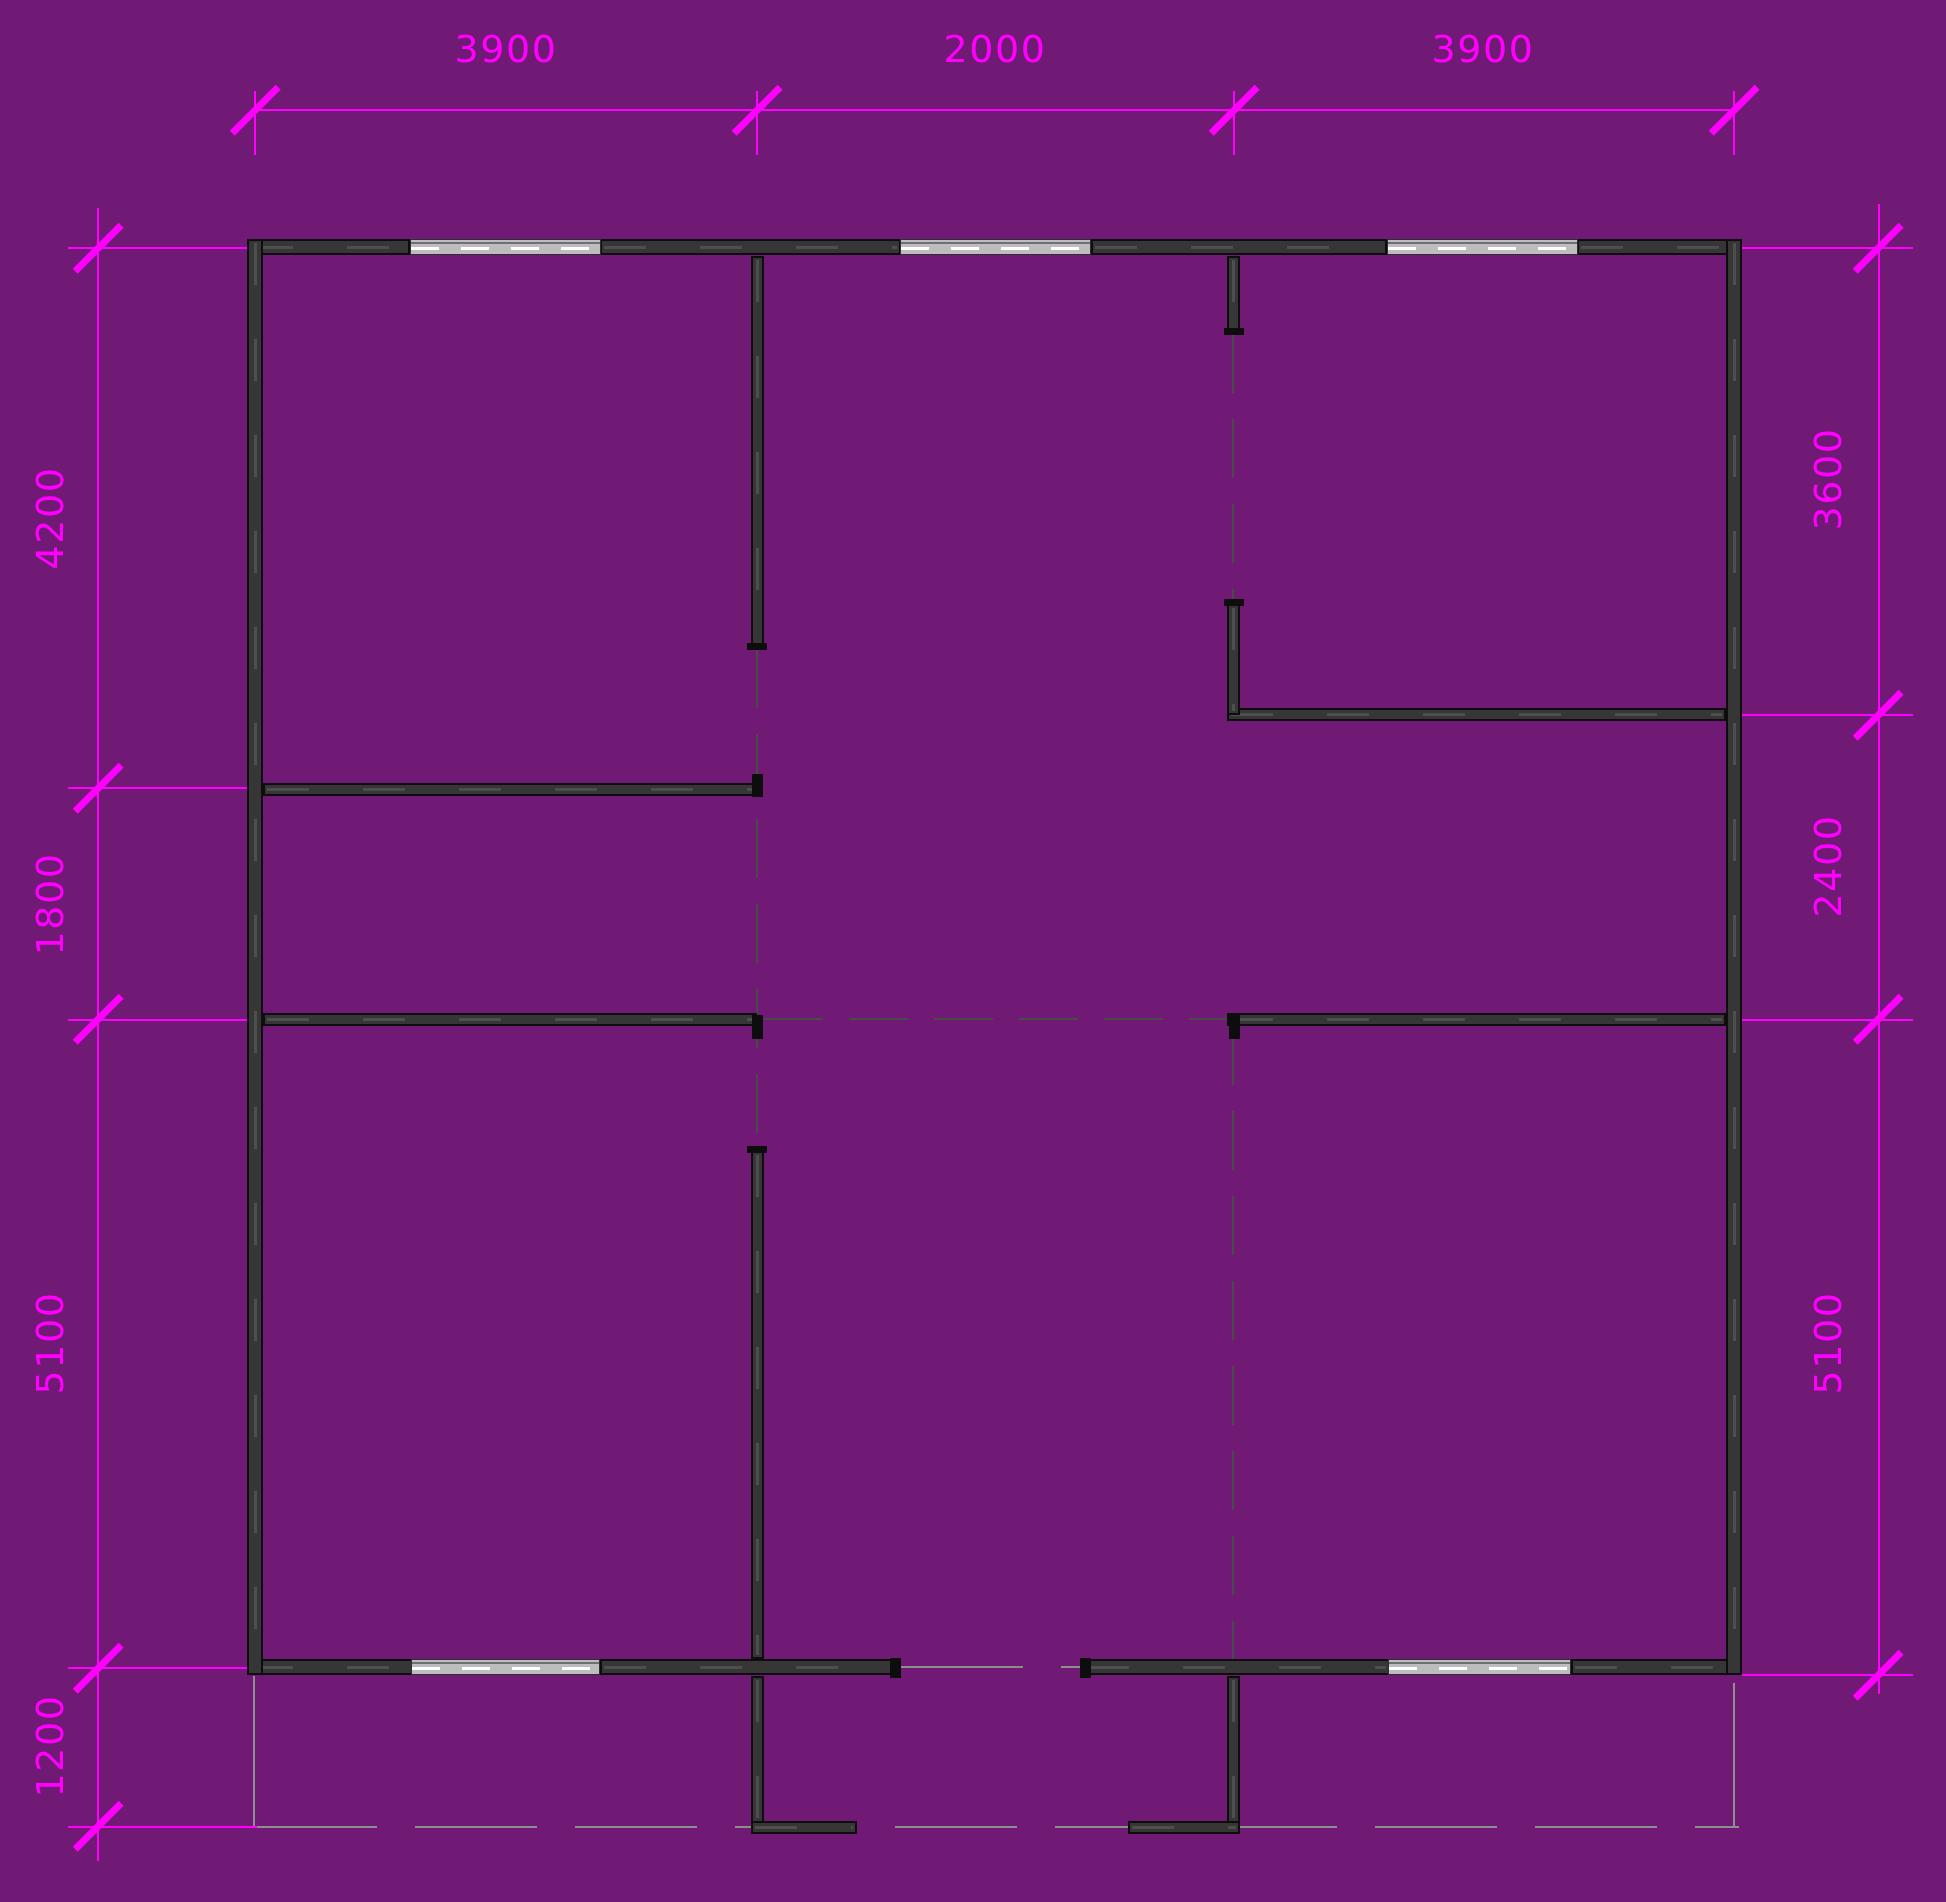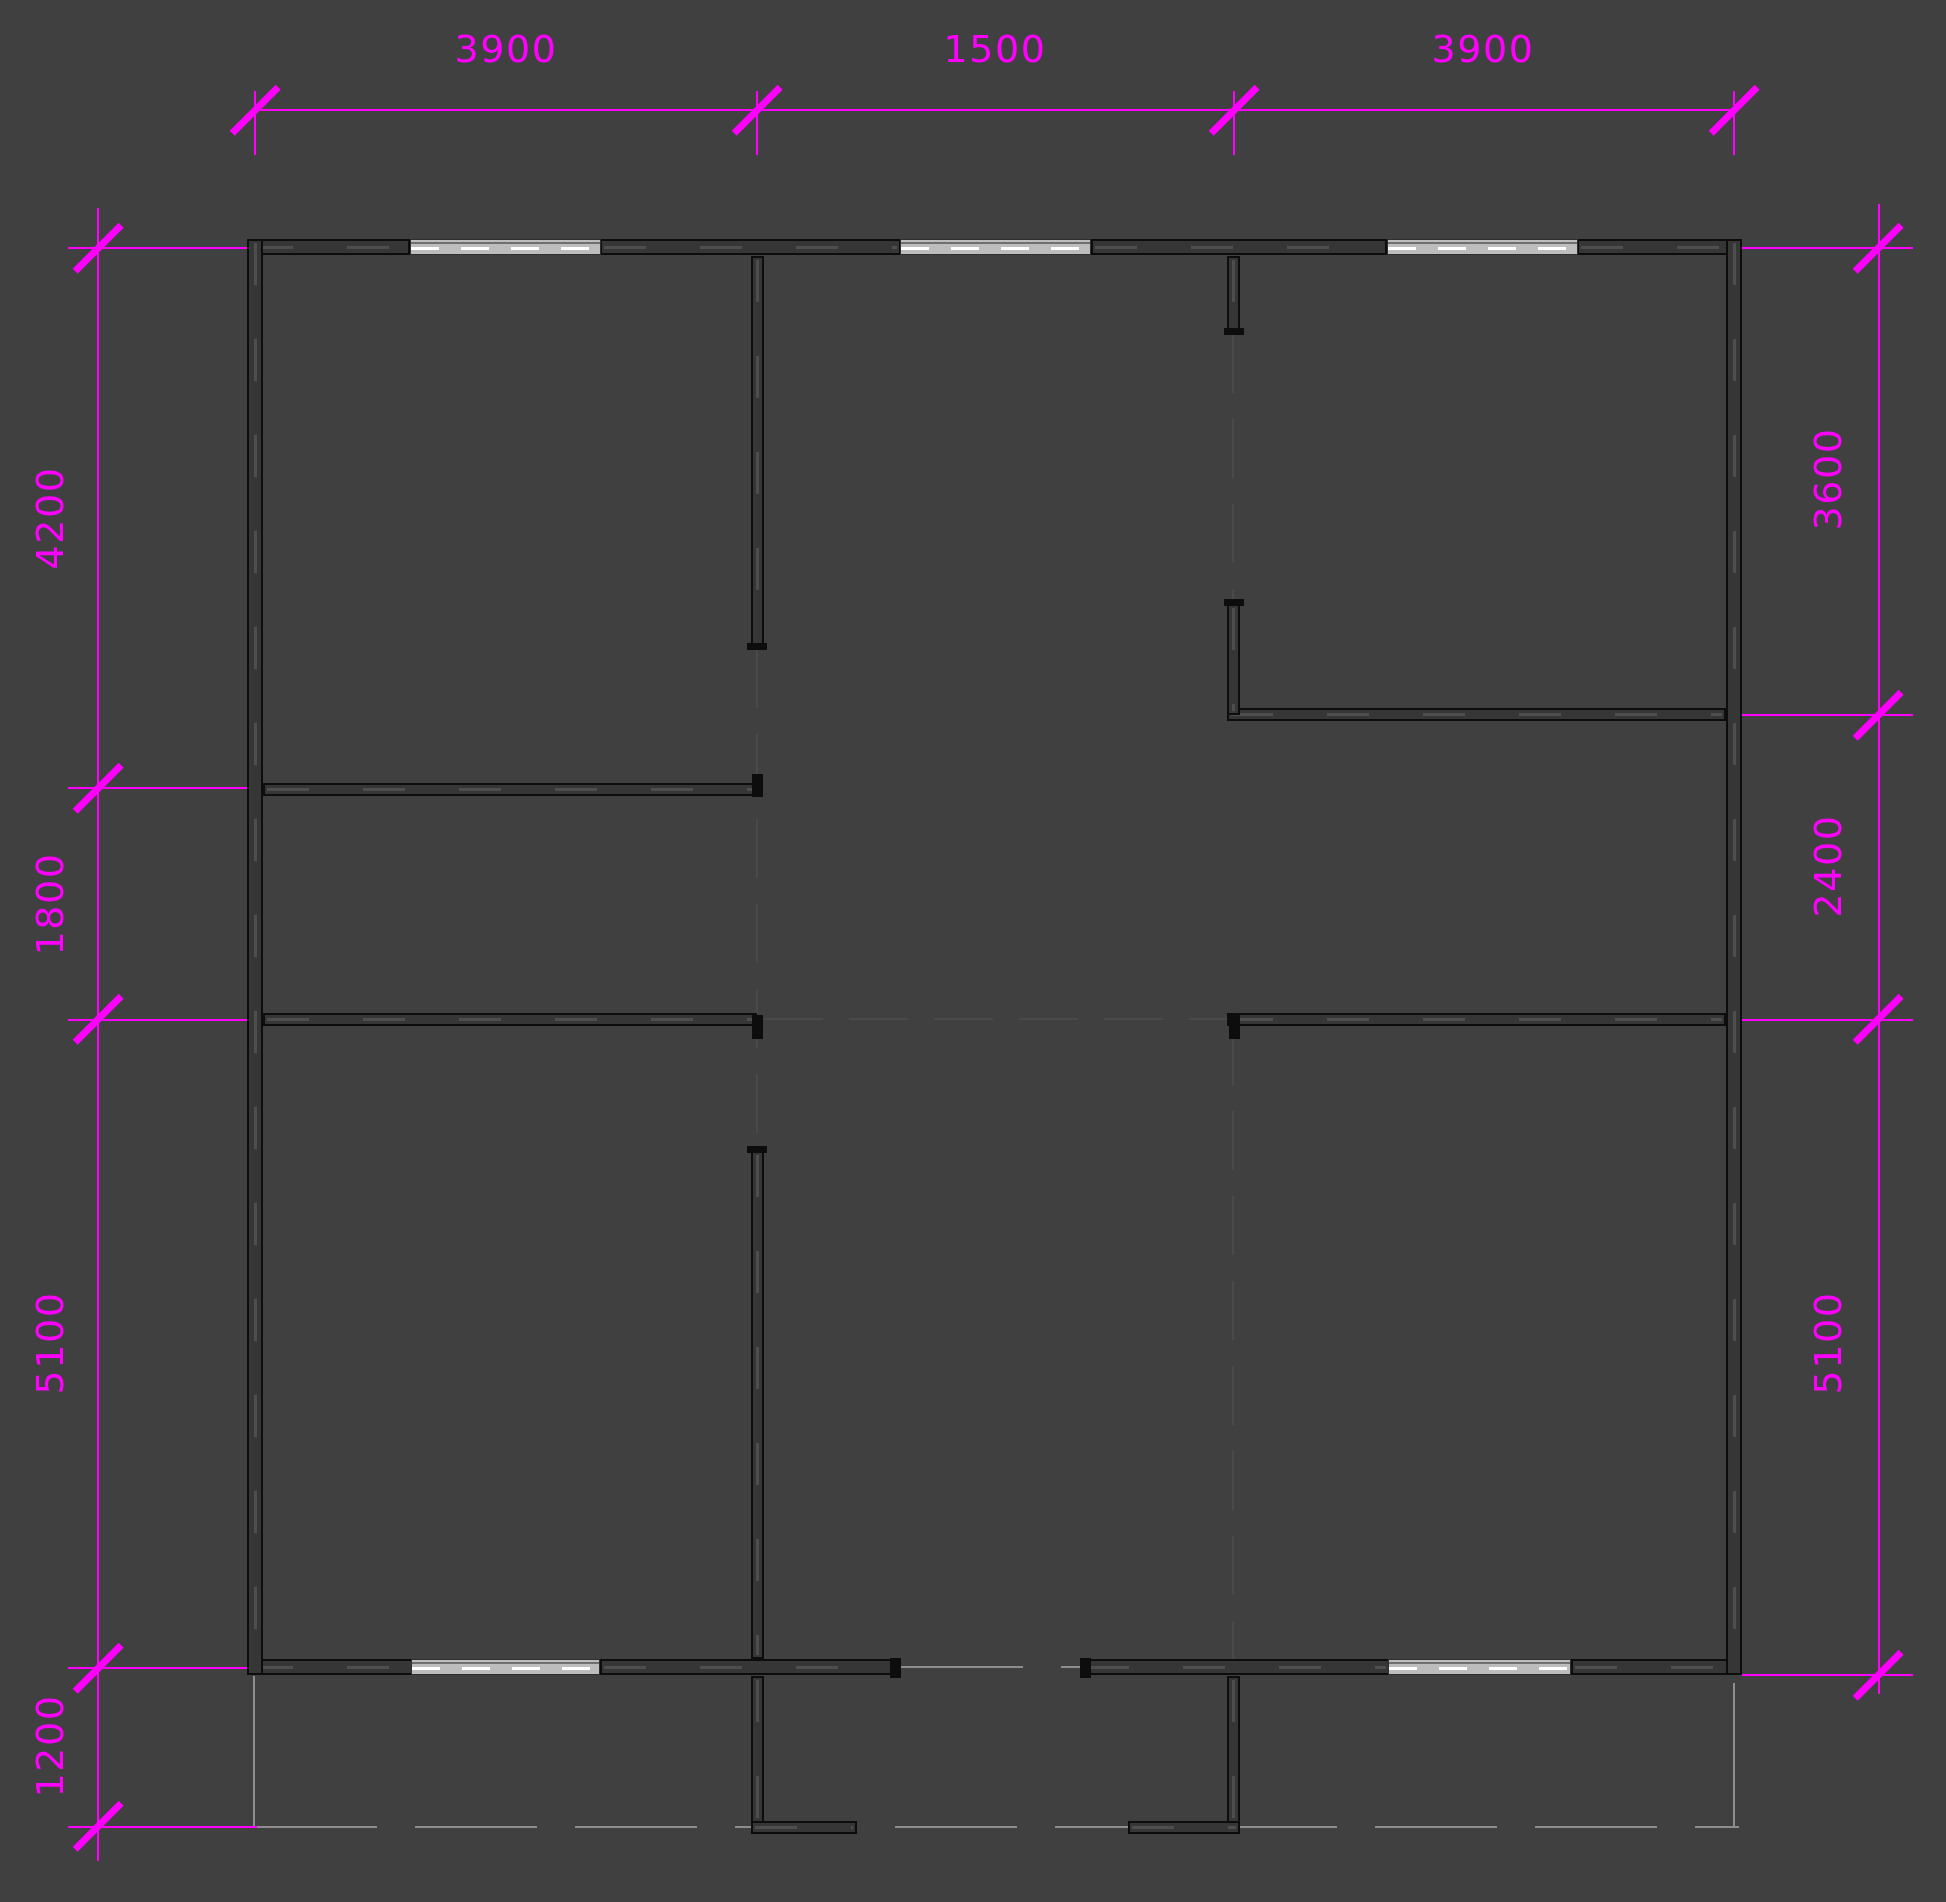--- a/index.html
+++ b/index.html
@@ -1,17 +1,17 @@
 <!DOCTYPE html>
 <html style="font-size:13px"><head>
 <meta charset="utf-8">
 <style>
   html,body{margin:0;padding:0;background:#ffffff;}
   body{font-family:"DejaVu Sans", sans-serif;}
-  #plan-canvas{position:relative;width:1947px;height:1903px;background:#404040;overflow:hidden;}
+  #plan-canvas{position:relative;width:1947px;height:1903px;background:#701a75;overflow:hidden;}
   .layer{position:absolute;left:0;top:0;width:100%;height:100%;}
   
   .wall{position:absolute;background:#363636;border:2.4px solid #0d0d0d;box-sizing:border-box;}
   .wall.h::after{content:"";position:absolute;left:2.4px;right:2.4px;top:50%;height:3.3px;margin-top:-1.6px;
     background:repeating-linear-gradient(to right,#4e4e4e 0 42px,transparent 42px 96px);}
   .wall.v::after{content:"";position:absolute;top:2.4px;bottom:2.4px;left:50%;width:3.3px;margin-left:-1.6px;
     background:repeating-linear-gradient(to bottom,#4e4e4e 0 42px,transparent 42px 96px);}
   
   .window{position:absolute;background:#bdbdbd;border:1.6px solid #2f2f2f;box-sizing:border-box;}
   .window::before{content:"";position:absolute;left:0;right:0;top:2.4px;height:1.6px;background:#6f6f6f;}
@@ -107,21 +107,21 @@
       <div class="tick" style="left: 98px; top: 248px; width: 65px; height: 6.5px; background: rgb(255, 0, 255);"></div>
       <div class="tick" style="left: 98px; top: 788px; width: 65px; height: 6.5px; background: rgb(255, 0, 255);"></div>
       <div class="tick" style="left: 98px; top: 1019px; width: 65px; height: 6.5px; background: rgb(255, 0, 255);"></div>
       <div class="tick" style="left: 98px; top: 1668px; width: 65px; height: 6.5px; background: rgb(255, 0, 255);"></div>
       <div class="tick" style="left: 98px; top: 1826px; width: 65px; height: 6.5px; background: rgb(255, 0, 255);"></div>
       <div class="tick" style="left: 1878px; top: 248px; width: 65px; height: 6.5px; background: rgb(255, 0, 255);"></div>
       <div class="tick" style="left: 1878px; top: 715px; width: 65px; height: 6.5px; background: rgb(255, 0, 255);"></div>
       <div class="tick" style="left: 1878px; top: 1019px; width: 65px; height: 6.5px; background: rgb(255, 0, 255);"></div>
       <div class="tick" style="left: 1878px; top: 1675px; width: 65px; height: 6.5px; background: rgb(255, 0, 255);"></div>
       <div class="dimlabel" style="left: 506px; top: 49px; color: rgb(255, 0, 255);">3900</div>
-      <div class="dimlabel" style="left: 995px; top: 49px; color: rgb(255, 0, 255);">1500</div>
+      <div class="dimlabel" style="left: 995px; top: 49px; color: rgb(255, 0, 255);">2000</div>
       <div class="dimlabel" style="left: 1483px; top: 49px; color: rgb(255, 0, 255);">3900</div>
       <div class="dimlabel vert" style="left: 50px; top: 518px; color: rgb(255, 0, 255);">4200</div>
       <div class="dimlabel vert" style="left: 50px; top: 904px; color: rgb(255, 0, 255);">1800</div>
       <div class="dimlabel vert" style="left: 50px; top: 1343px; color: rgb(255, 0, 255);">5100</div>
       <div class="dimlabel vert" style="left: 50px; top: 1746px; color: rgb(255, 0, 255);">1200</div>
       <div class="dimlabel vert" style="left: 1828px; top: 479px; color: rgb(255, 0, 255);">3600</div>
       <div class="dimlabel vert" style="left: 1828px; top: 866px; color: rgb(255, 0, 255);">2400</div>
       <div class="dimlabel vert" style="left: 1828px; top: 1343px; color: rgb(255, 0, 255);">5100</div>
     </div>
 </div>

